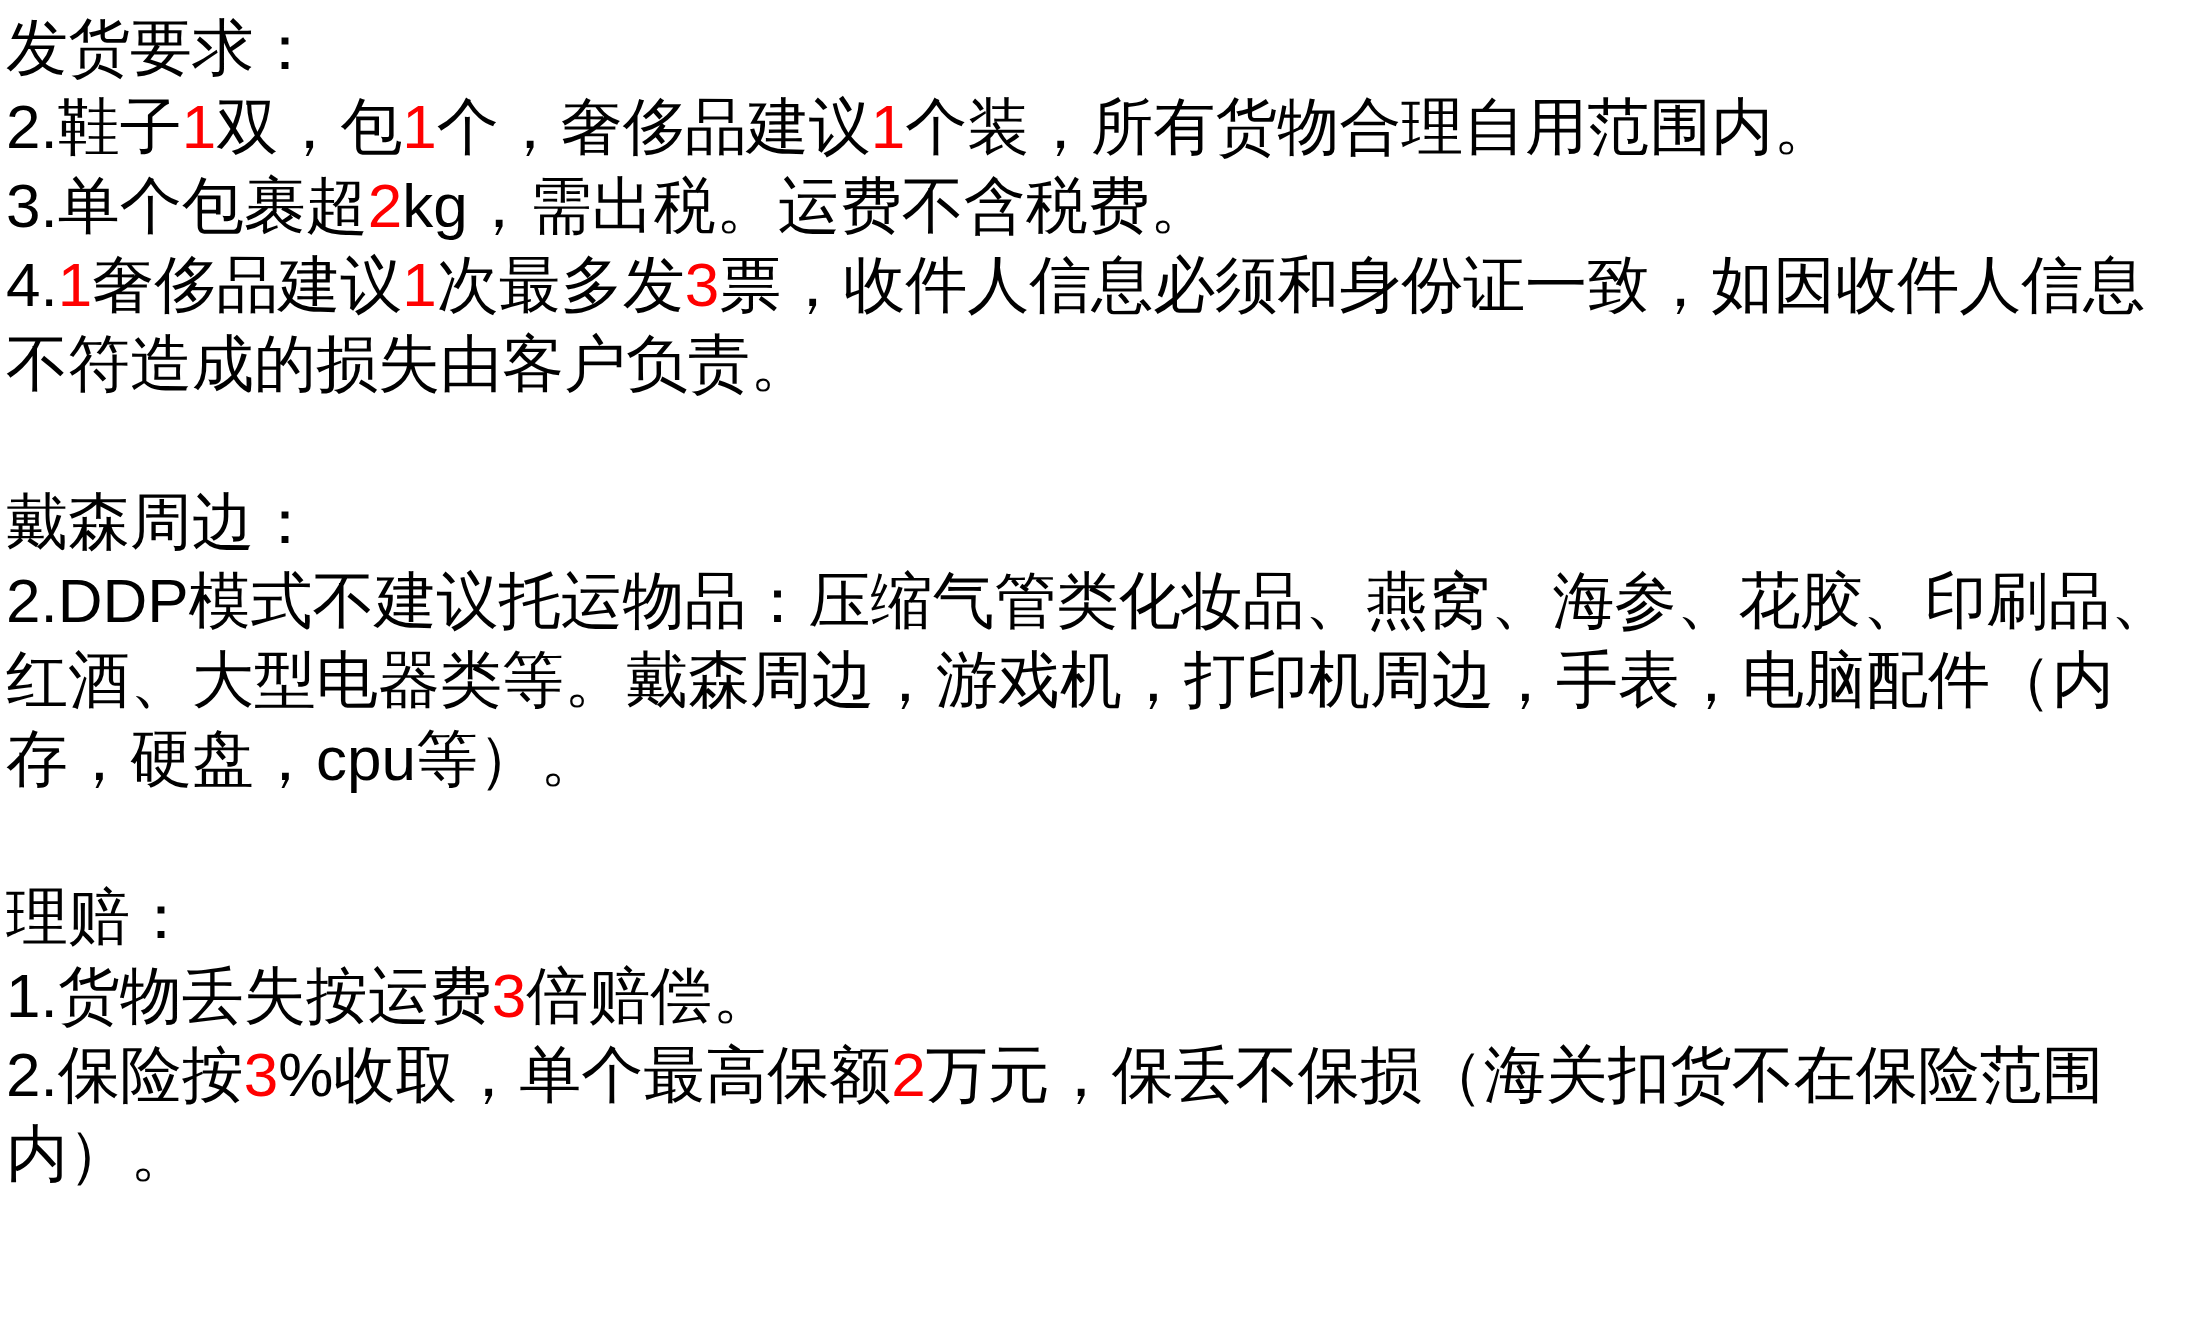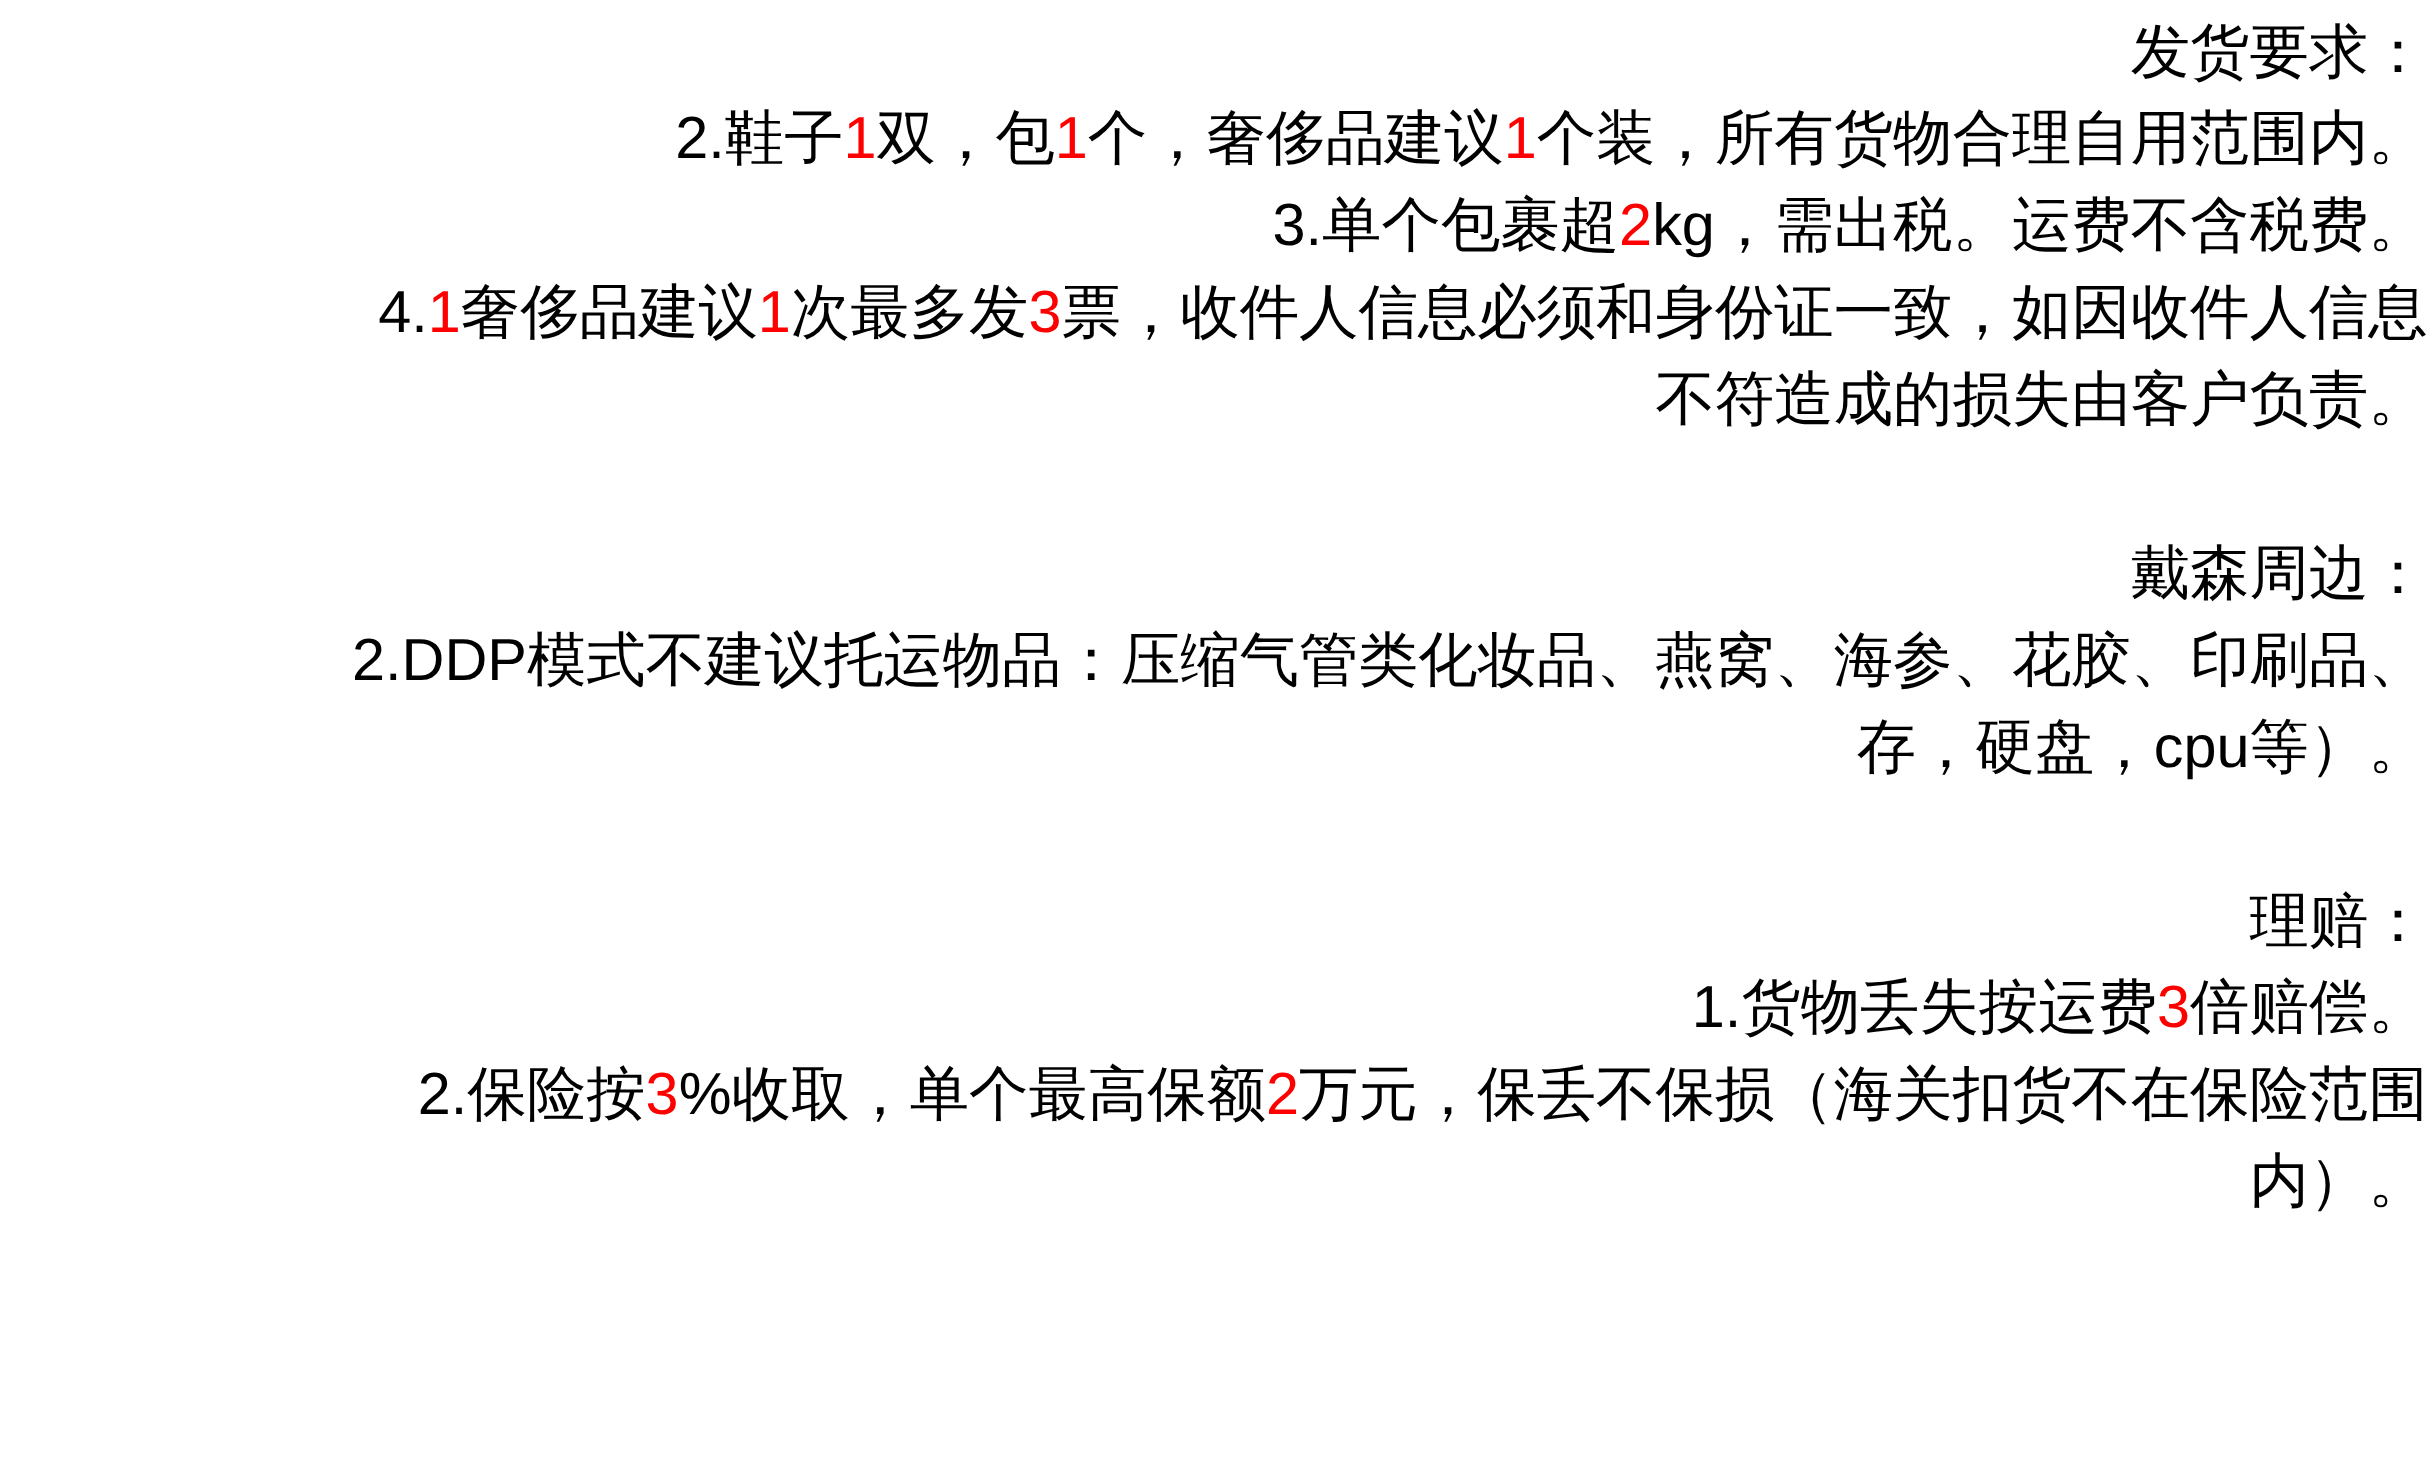--- a/index.html
+++ b/index.html
@@ -13,26 +13,25 @@
     font-family: "Liberation Sans", "DejaVu Sans", sans-serif;
     color: #000000;
     overflow: hidden;
   }
   .doc {
     box-sizing: border-box;
     padding: 8px 0 0 6px;
     width: 2207px;
   }
   .line {
-    font-size: 54px;
+    font-size: 62px;
     line-height: 79px;
     letter-spacing: 0px;
     white-space: pre-wrap;
     word-break: break-all;
-    text-align: right;
   }
   .blank {
     height: 79px;
   }
   .hl {
     color: #ff0000;
   }
 </style>
 </head>
 <body>
@@ -40,20 +39,21 @@
 <div class="doc">
   <div id="content">
       <div class="line">发货要求：</div>
       <div class="line"><span>2.鞋子</span><span class="hl">1</span><span>双，包</span><span class="hl">1</span><span>个，奢侈品建议</span><span class="hl">1</span><span>个装，所有货物合理自用范围内。</span></div>
       <div class="line"><span>3.单个包裹超</span><span class="hl">2</span><span>kg，需出税。运费不含税费。</span></div>
       <div class="line"><span>4.</span><span class="hl">1</span><span>奢侈品建议</span><span class="hl">1</span><span>次最多发</span><span class="hl">3</span><span>票，收件人信息必须和身份证一致，如因收件人信息</span></div>
       <div class="line"><span>不符造成的损失由客户负责。</span></div>
       <div class="blank"></div>
       <div class="line">戴森周边：</div>
       <div class="line"><span>2.DDP模式不建议托运物品：压缩气管类化妆品、燕窝、海参、花胶、印刷品、</span></div>
+      <div class="line"><span>红酒、大型电器类等。戴森周边，游戏机，打印机周边，手表，电脑配件（内</span></div>
       <div class="line"><span>存，硬盘，cpu等）。</span></div>
       <div class="blank"></div>
       <div class="line">理赔：</div>
       <div class="line"><span>1.货物丢失按运费</span><span class="hl">3</span><span>倍赔偿。</span></div>
       <div class="line"><span>2.保险按</span><span class="hl">3</span><span>%收取，单个最高保额</span><span class="hl">2</span><span>万元，保丢不保损（海关扣货不在保险范围</span></div>
       <div class="line"><span>内）。</span></div>
     </div>
 </div>
 
 </body></html>

